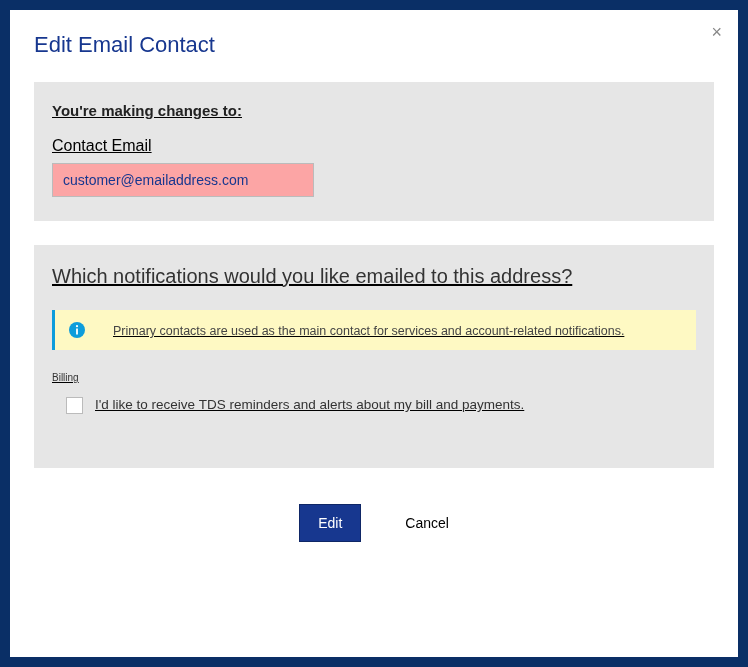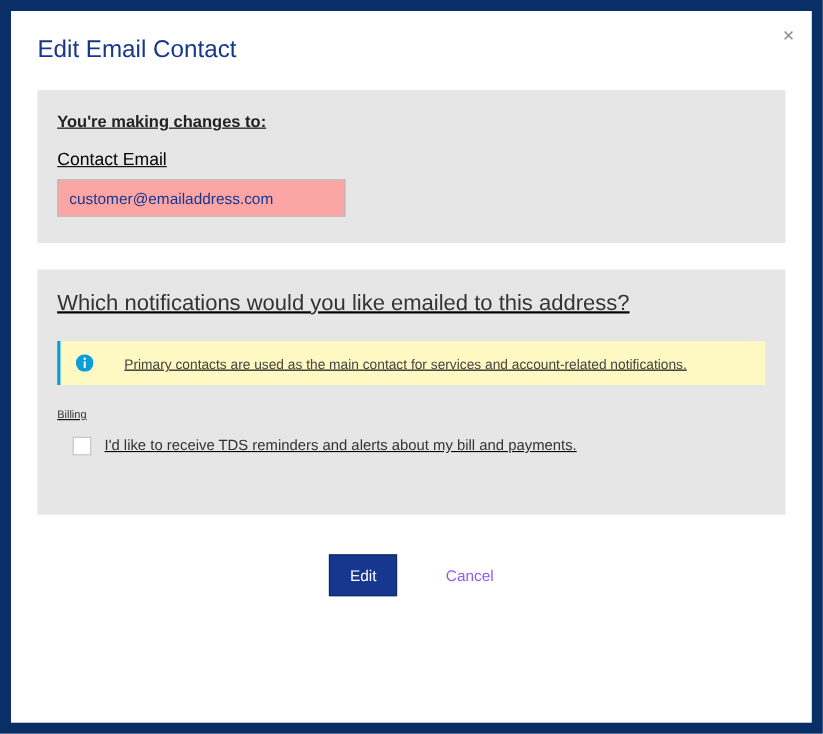--- a/index.html
+++ b/index.html
@@ -125,21 +125,21 @@
     }
     .btn-primary {
       background: #17378f;
       color: #fff;
       border: 1px solid #0f2766;
       padding: 10px 18px;
       font-size: 14px;
       cursor: pointer;
     }
     .btn-link {
-      color: #8b5cf6;
+      color: #000000;
       font-size: 14px;
       cursor: pointer;
       background: none;
       border: none;
     }
   </style>
 </head>
 <body>
 
 <div class="modal">

